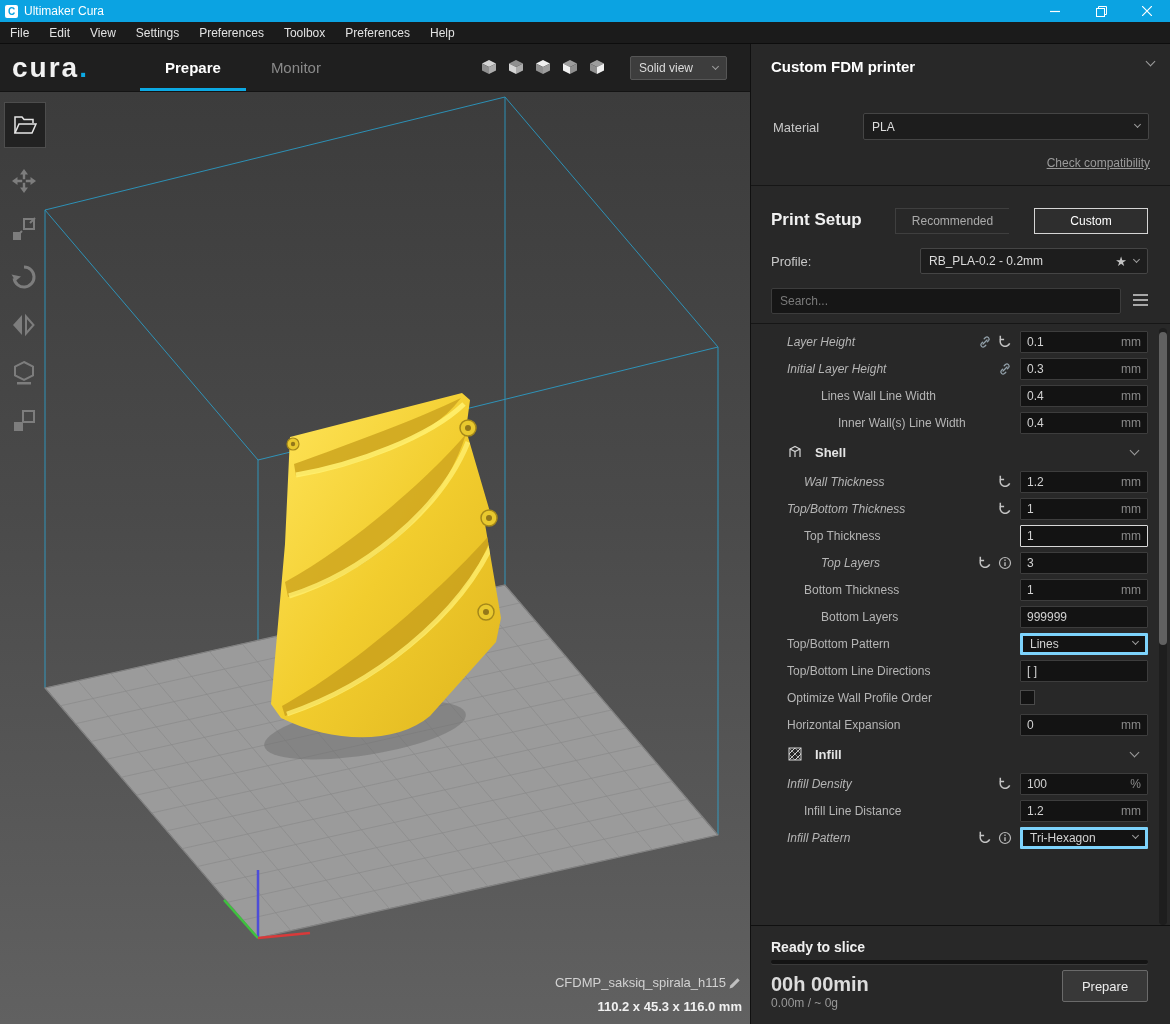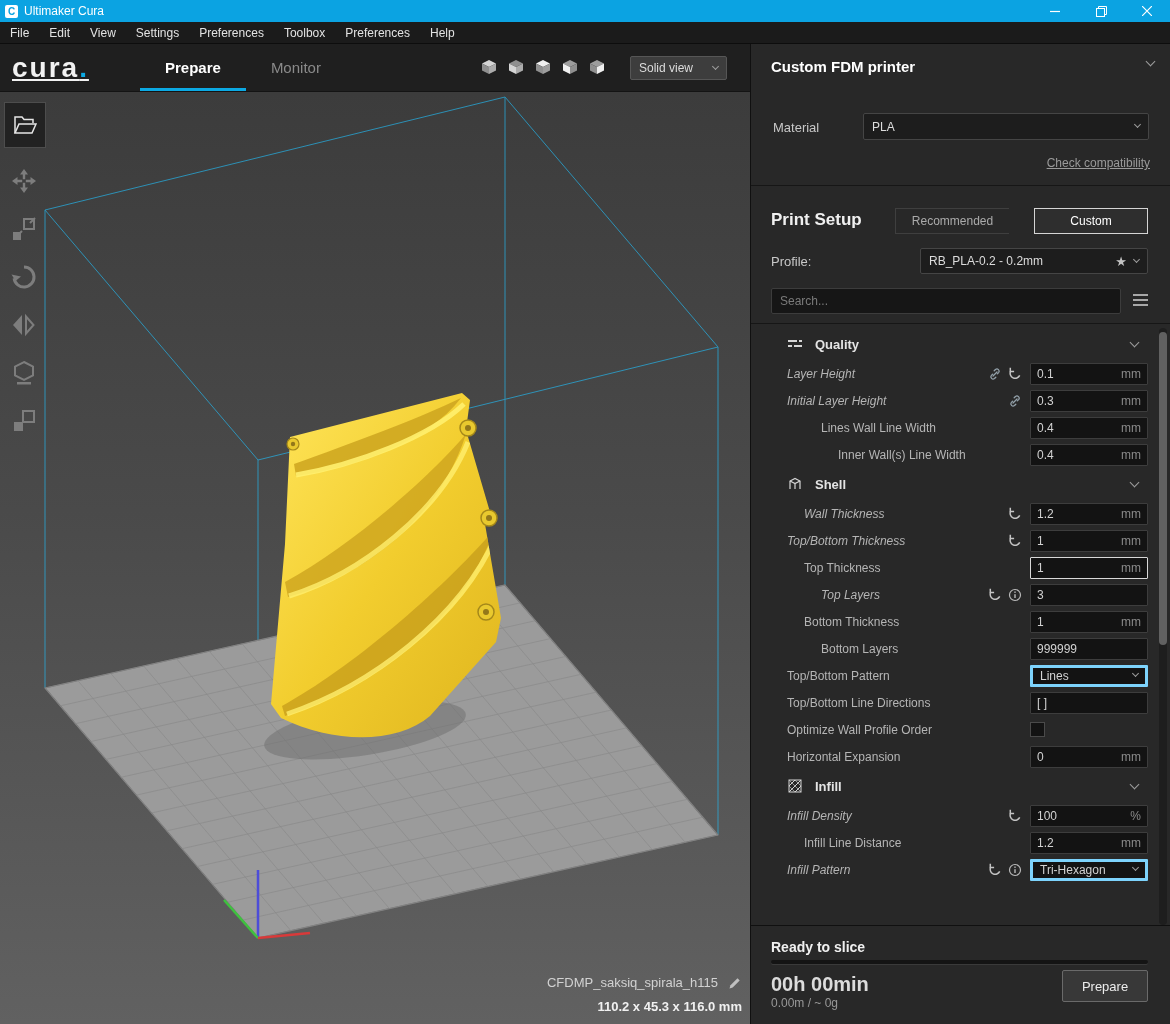--- a/index.html
+++ b/index.html
@@ -16,21 +16,21 @@
   .tb-btn{width:46px;height:22px;display:flex;align-items:center;justify-content:center;cursor:default;}
 
   
   .menubar{position:absolute;top:22px;left:0;right:0;height:22px;background:#1b1b1b;display:flex;align-items:center;
            color:#e3e3e3;font-size:12px;border-bottom:1px solid #0d0d0d;}
   .menu-item{padding:3px 10px;cursor:default;}
 
   
   .left{position:absolute;top:44px;left:0;width:750px;bottom:0;}
   .topstrip{position:absolute;top:0;left:0;right:0;height:48px;background:#1f1f1f;border-bottom:1px solid #141414;}
-  .logo{position:absolute;left:12px;top:8px;font-size:28px;font-weight:bold;letter-spacing:2px;color:#f2f2f2;text-decoration:underline;}
+  .logo{position:absolute;left:12px;top:8px;font-size:28px;font-weight:bold;letter-spacing:2px;color:#f2f2f2;}
   .logo .dot{color:#0ca9e3;}
   .tabbar{position:absolute;left:140px;top:0;bottom:0;display:flex;}
   .tab{position:relative;height:100%;display:flex;align-items:center;padding:0 25px;font-size:15px;color:#8a8a8a;cursor:default;}
   .tab.active{color:#fff;font-weight:bold;}
   .tab.active::after{content:"";position:absolute;left:0;right:0;bottom:0;height:3px;background:#0ca9e3;}
   .viewicons{position:absolute;left:480px;top:14px;display:flex;gap:9px;}
   .vicon{width:18px;height:18px;display:flex;cursor:default;}
   .dd{display:flex;align-items:center;font-size:12px;color:#dcdcdc;cursor:default;}
   .dd-gray{position:absolute;left:630px;top:12px;width:97px;height:24px;background:#3d3d3d;border:1px solid #565656;
            border-radius:2px;padding:0 8px;}
@@ -42,21 +42,21 @@
   .viewport{position:absolute;top:48px;left:0;right:0;bottom:0;
             background:linear-gradient(#3c3c3c,#4a4a4a 45%,#616161);overflow:hidden;}
   .scene{position:absolute;top:0;left:0;}
 
   
   .tools{position:absolute;top:0;left:0;width:48px;bottom:0;}
   .openbtn{position:absolute;left:4px;top:10px;width:42px;height:46px;background:#222;border:1px solid #4d4d4d;
            display:flex;align-items:center;justify-content:center;cursor:default;}
   .toolbtn{position:absolute;left:11px;width:26px;height:30px;display:flex;align-items:center;justify-content:center;cursor:default;}
 
-  .model-name{position:absolute;right:8px;bottom:34px;color:#d2d2d2;font-size:13px;display:flex;align-items:center;gap:10px;}
+  .model-name{position:absolute;right:8px;bottom:34px;color:#d2d2d2;font-size:13px;display:flex;align-items:center;gap:2px;}
   .model-dims{position:absolute;right:8px;bottom:10px;color:#f0f0f0;font-size:13px;font-weight:bold;}
 
   
   .rpanel{position:absolute;top:44px;right:0;width:420px;bottom:0;background:#282828;border-left:1px solid #101010;}
 
   .printer-head{position:absolute;top:0;left:0;right:0;height:142px;border-bottom:1px solid #161616;}
   .printer-name{position:absolute;left:20px;top:14px;font-size:15px;font-weight:bold;color:#fff;}
   .printer-chev{position:absolute;right:16px;top:18px;}
   .mat-label{position:absolute;left:22px;top:76px;font-size:13px;color:#c8c8c8;}
   .dd-dark{background:#1d1d1d;border:1px solid #454545;border-radius:2px;padding:0 8px;}
@@ -81,21 +81,21 @@
   .settings{position:absolute;top:280px;left:0;right:0;bottom:143px;overflow:hidden;padding-top:4px;}
   .sec-header{height:32px;display:flex;align-items:center;padding:0 22px 0 36px;cursor:default;}
   .sec-icon{width:16px;height:16px;display:flex;flex:none;}
   .sec-title{flex:1;margin-left:12px;font-size:13px;font-weight:bold;color:#e4e4e4;}
   .sec-header .chev{margin-right:10px;}
   .set-row{display:flex;align-items:center;height:27px;padding:0 22px 0 36px;}
   .set-label{flex:1;font-size:12px;color:#b5b5b5;white-space:nowrap;overflow:hidden;}
   .set-label.it{font-style:italic;}
   .row-icons{display:flex;gap:6px;margin-right:8px;align-items:center;}
   .ric{width:14px;height:14px;display:flex;cursor:default;}
-  .field{position:relative;width:118px;height:22px;flex:none;}
+  .field{position:relative;width:128px;height:22px;flex:none;}
   .field.num{background:#131313;border:1px solid #3d3d3d;border-radius:1px;}
   .field.num input{width:100%;height:100%;background:transparent;border:none;color:#d2d2d2;font-size:12px;padding:0 26px 0 6px;}
   .field.num.nou input{padding-right:6px;}
   .field .unit{position:absolute;right:6px;top:3px;font-size:12px;color:#8a8a8a;pointer-events:none;}
   .field.focused{border-color:#d8d8d8;}
   .field.sel{display:flex;align-items:center;background:#131313;border:3px solid #7dd3fc;border-radius:1px;
              padding:0 7px;color:#d2d2d2;font-size:12px;cursor:default;}
   .field.sel .val{flex:1;}
   .field.chk{display:flex;align-items:center;}
   .cbx{width:15px;height:15px;background:#131313;border:1px solid #4a4a4a;cursor:default;}
@@ -362,32 +362,20 @@
     </div>
     <input class="search" placeholder="Search..." style="">
     <div class="hamburger">
         <span></span>
         <span></span>
         <span></span>
       </div>
   </div>
 
   <div class="settings">
-      <div class="sec-header">
-        <span class="sec-icon">
-          <svg viewBox="0 0 16 16" width="16" height="16" fill="#d6d6d6">
-            <rect x="1" y="4" width="9" height="2"></rect>
-            <rect x="12" y="4" width="3" height="2"></rect>
-            <rect x="1" y="9" width="4" height="2"></rect>
-            <rect x="7" y="9" width="8" height="2"></rect>
-          </svg>
-        </span>
-        <span class="sec-title">Quality</span>
-        <span class="chev"></span>
-      </div>
       <div class="set-row">
         <div class="set-label it" style="padding-left: 0px;">Layer Height</div>
         <div class="row-icons">
           <span class="ric">
             <svg viewBox="0 0 14 14" width="14" height="14" fill="none" stroke="#93a1aa" stroke-width="1.3" stroke-linecap="round">
               <path d="M5 9l4-4"></path>
               <path d="M6.2 3.8l1.3-1.3a2.2 2.2 0 013.1 3.1L9.3 6.9"></path>
               <path d="M7.8 10.2l-1.3 1.3a2.2 2.2 0 01-3.1-3.1l1.3-1.3"></path>
             </svg>
           </span>

